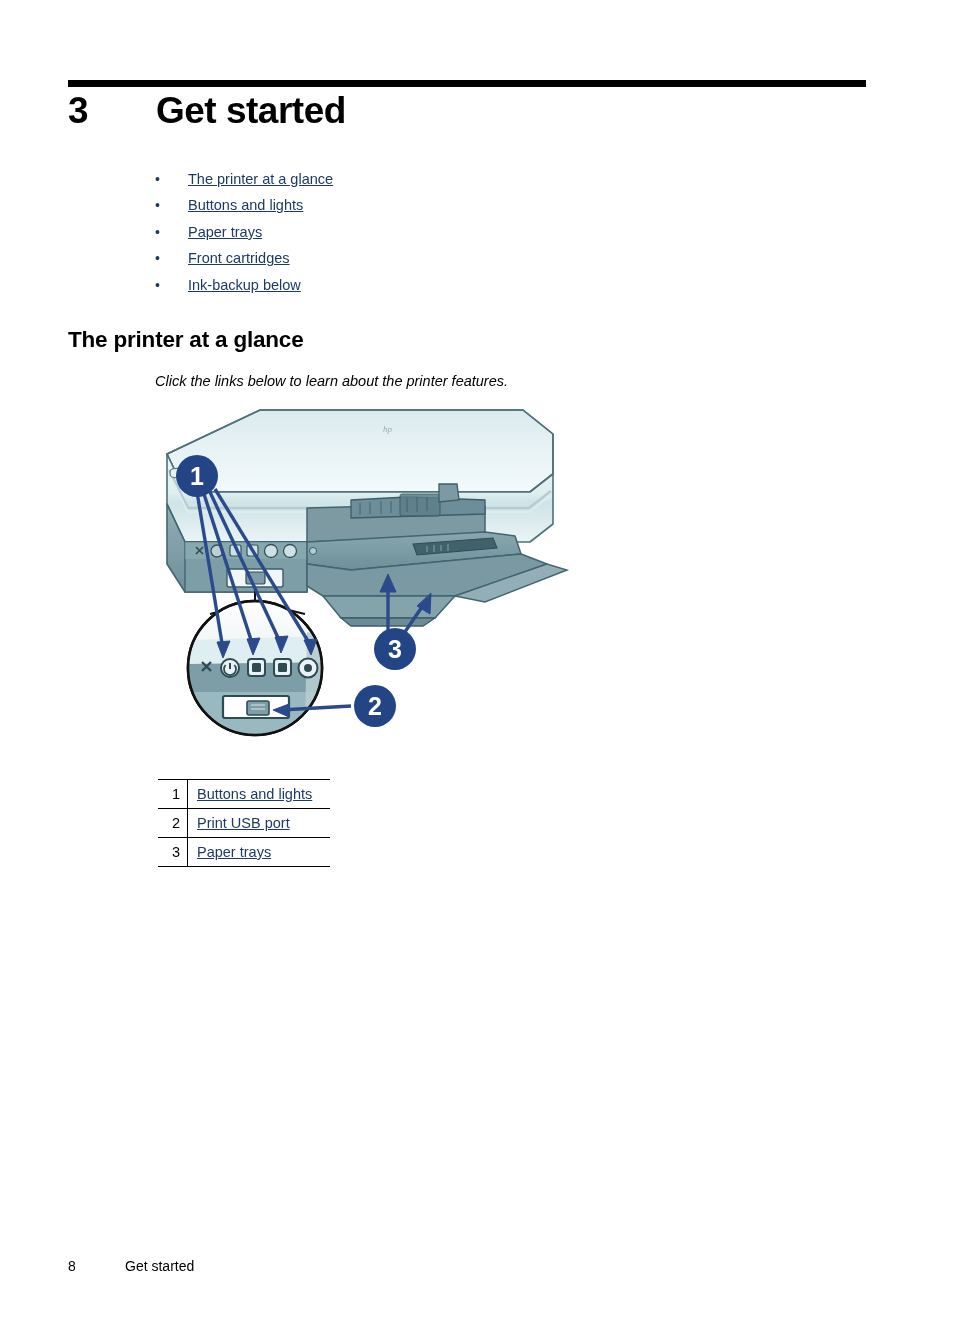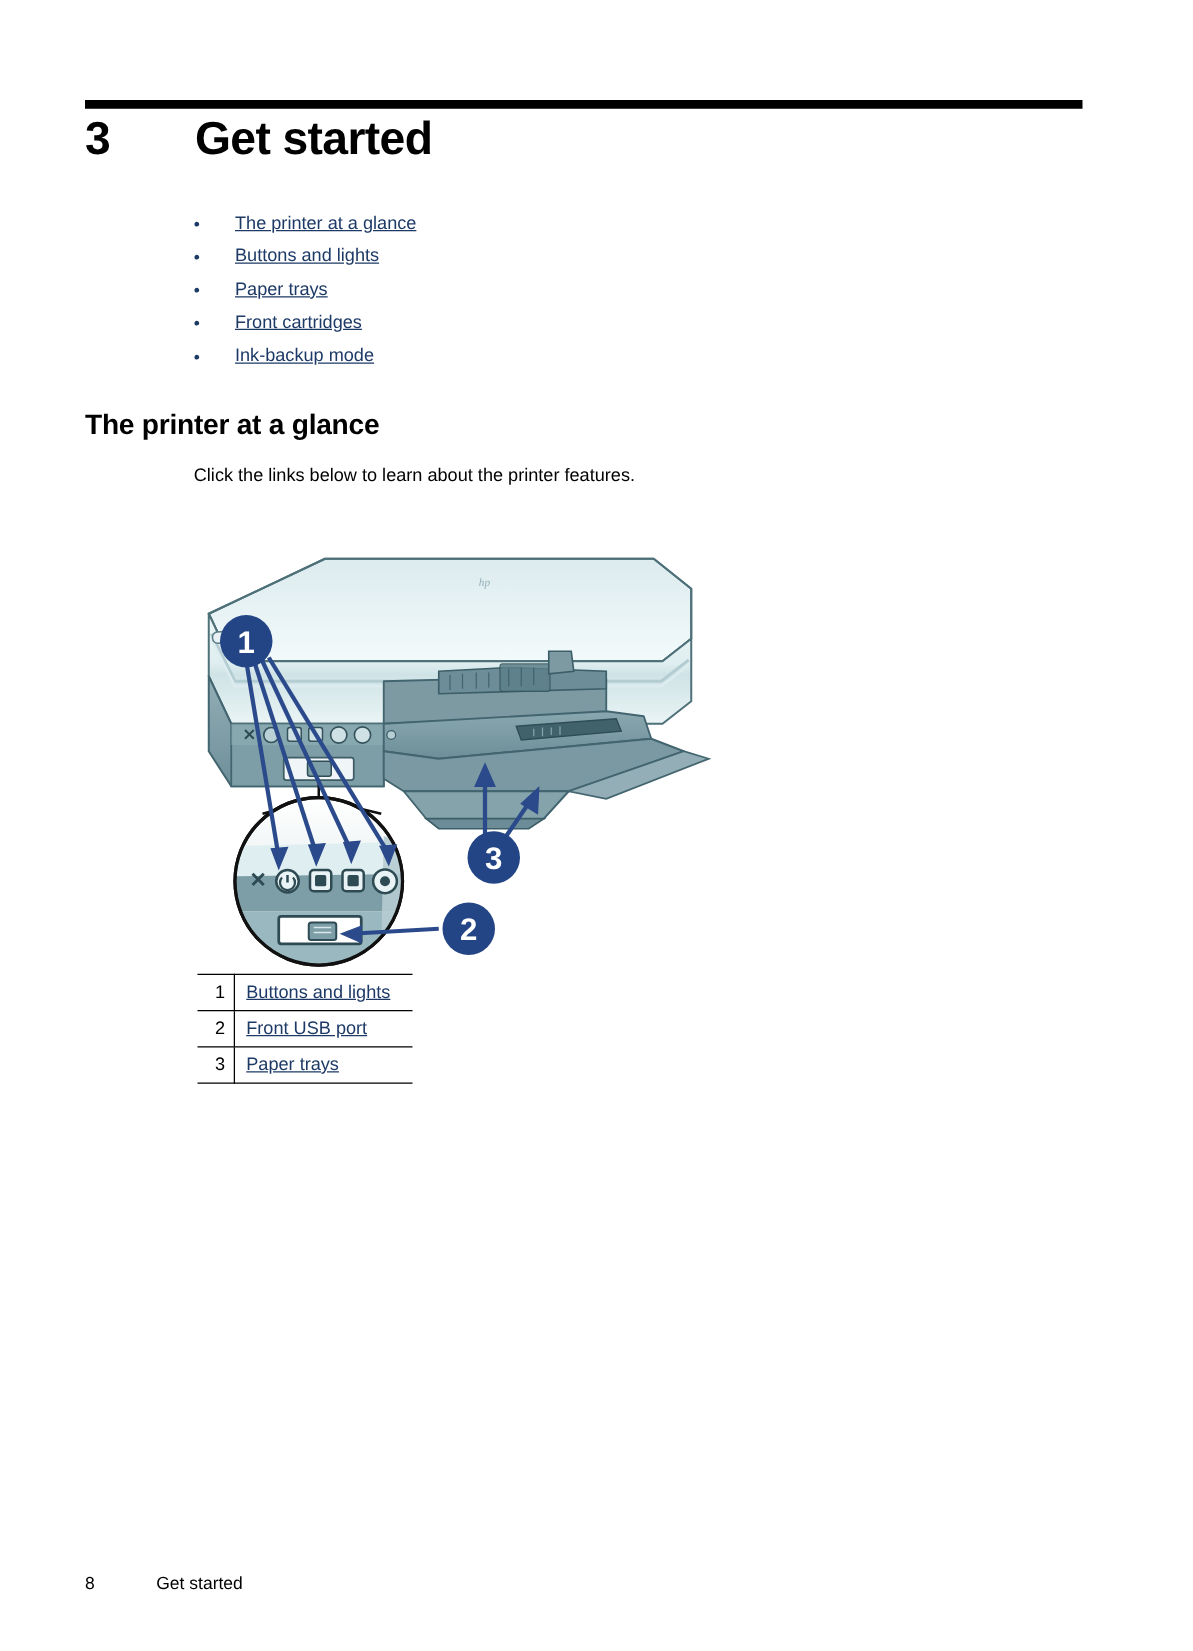--- a/index.html
+++ b/index.html
@@ -87,27 +87,28 @@
     font-weight: bold;
     letter-spacing: -0.2px;
   }
   .body-text {
     position: absolute;
     left: 155px;
     top: 371px;
     font-size: 14.5px;
     line-height: 20px;
     color: #000000;
+    font-style: italic;
   }
 
   
   .illustration {
     position: absolute;
     left: 155px;
-    top: 433px;
+    top: 396px;
     width: 440px;
     height: 350px;
   }
   .illustration svg { display: block; }
 
   
   .legend {
     position: absolute;
     left: 158px;
     top: 779px;
@@ -175,21 +176,21 @@
     <div class="toc-item">
       <span class="toc-bullet">•</span>
       <span class="toc-link">Paper trays</span>
     </div>
     <div class="toc-item">
       <span class="toc-bullet">•</span>
       <span class="toc-link">Front cartridges</span>
     </div>
     <div class="toc-item">
       <span class="toc-bullet">•</span>
-      <span class="toc-link">Ink-backup mode</span>
+      <span class="toc-link">Ink-backup below</span>
     </div>
   </div>
 
   <div class="section-title">The printer at a glance</div>
   <div class="body-text">Click the links below to learn about the printer features.</div>
 
   <div class="illustration">
     <svg width="440" height="350" viewBox="0 0 440 350" xmlns="http://www.w3.org/2000/svg">
       <defs>
         <linearGradient id="lidG" x1="0" y1="0" x2="0" y2="1">
@@ -357,21 +358,21 @@
     <tbody>
       <tr>
         <td class="num">1</td>
         <td class="lbl">
           <a>Buttons and lights</a>
         </td>
       </tr>
       <tr>
         <td class="num">2</td>
         <td class="lbl">
-          <a>Front USB port</a>
+          <a>Print USB port</a>
         </td>
       </tr>
       <tr>
         <td class="num">3</td>
         <td class="lbl">
           <a>Paper trays</a>
         </td>
       </tr>
     </tbody>
   </table>

